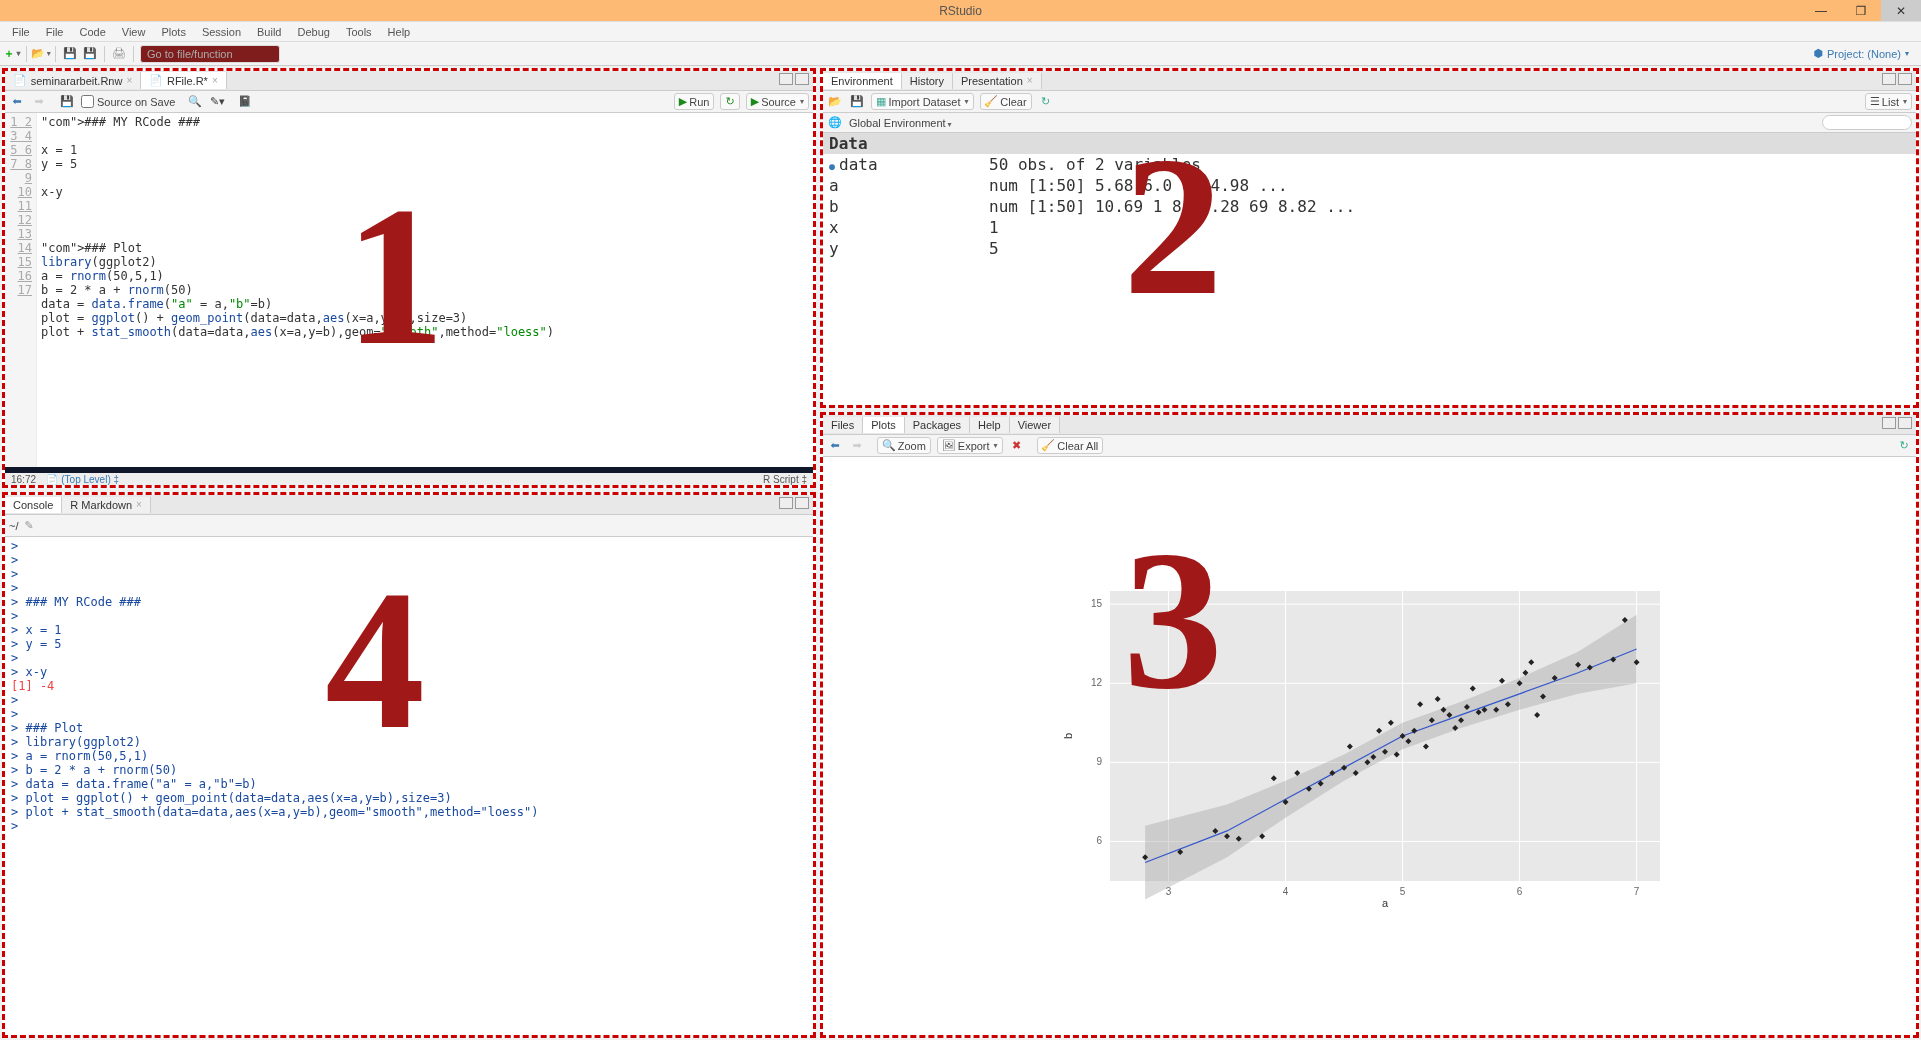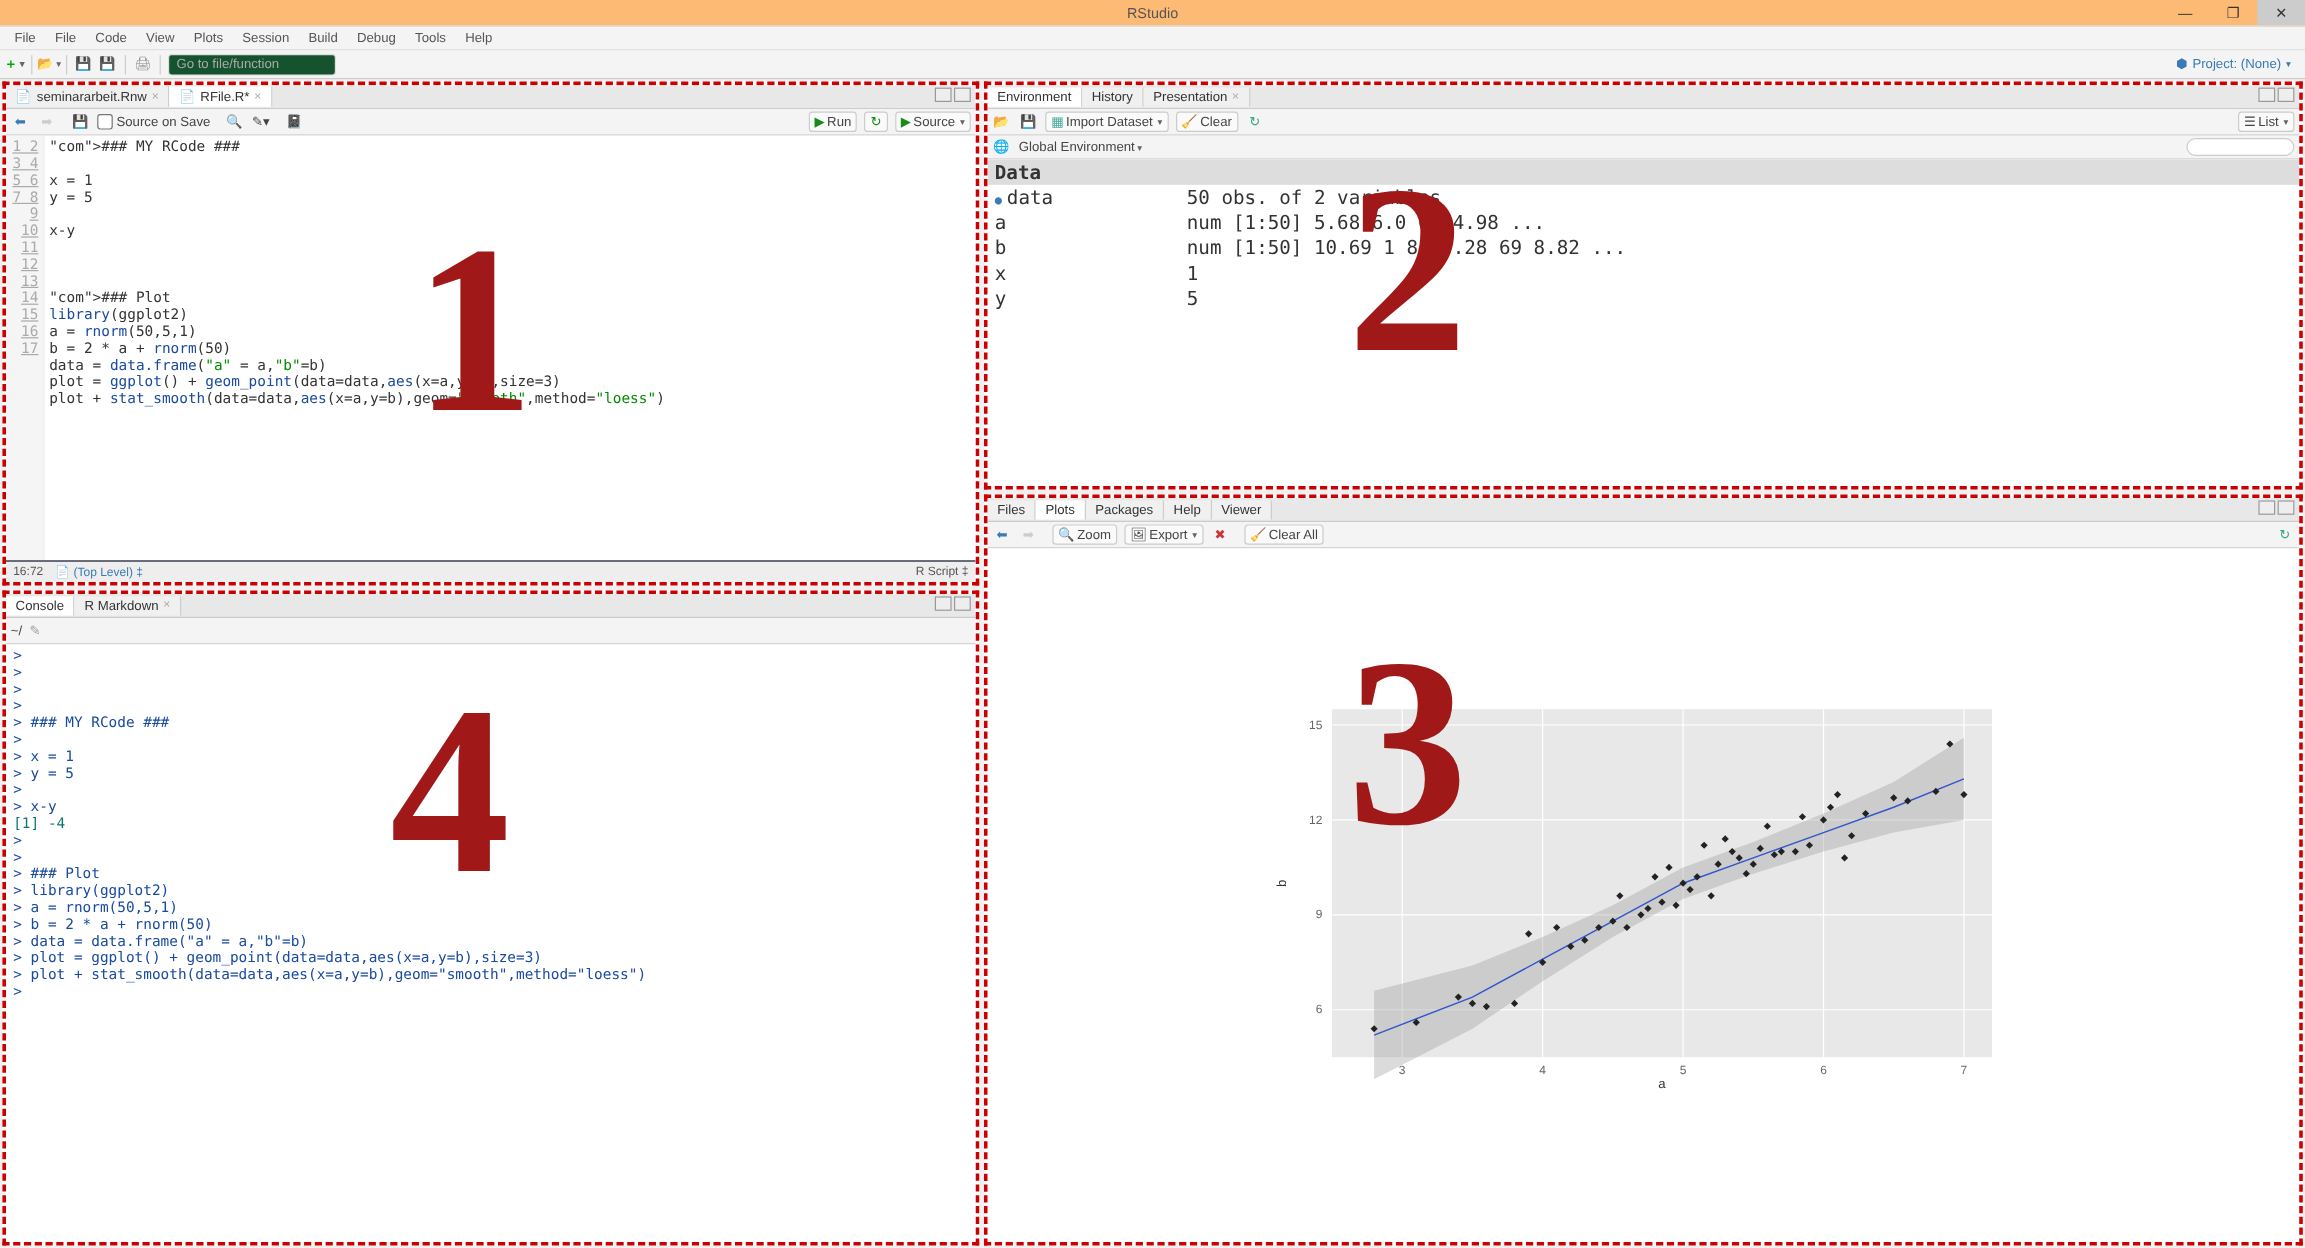--- a/index.html
+++ b/index.html
@@ -12,21 +12,21 @@
 .menubar { height:20px; background:#f4f4f4; display:flex; align-items:center; padding:0 4px; border-bottom:1px solid #ddd; color:#555; }
 .menubar span { padding:2px 8px; }
 .toolbar { height:24px; background:#f4f4f4; border-bottom:1px solid #ccc; display:flex; align-items:center; padding:0 4px; gap:4px; }
 .toolbar .sep { width:1px; height:16px; background:#ccc; margin:0 2px; }
 .icon { width:16px; height:16px; display:inline-flex; align-items:center; justify-content:center; font-size:11px; }
 .newdoc { color:#0a0; font-weight:bold; }
 .dropdown::after { content:"▾"; font-size:8px; margin-left:2px; color:#666; }
 .folder { color:#d9a441; }
 .disk { color:#3a7ab5; }
 .print { color:#888; }
-.gotofile { color:#aaa; font-size:11px; padding:2px 6px; border:1px solid #ddd; border-radius:3px; background:#14532d; width:140px; }
+.gotofile { color:#aaa; font-size:11px; padding:2px 6px; border:1px solid #ddd; border-radius:3px; background:#7f1d1d; width:140px; }
 .projlabel { margin-left:auto; color:#3a7ab5; display:flex; align-items:center; gap:4px; padding-right:8px; }
 .main { display:flex; height:calc(100% - 66px); }
 .col { display:flex; flex-direction:column; }
 .col.left { width:818px; }
 .col.right { flex:1; }
 .pane { border:3px dashed #cc0000; margin:2px; background:#fff; display:flex; flex-direction:column; position:relative; overflow:hidden; }
 .pane .bignum { position:absolute; font-size:200px; font-weight:bold; color:#a01818; font-family:Georgia,serif; pointer-events:none; z-index:5; }
 .tabbar { height:20px; background:#e8e8e8; border-bottom:1px solid #ccc; display:flex; align-items:center; }
 .tab { padding:2px 8px; border-right:1px solid #ccc; background:#f0f0f0; display:flex; align-items:center; gap:4px; font-size:11px; color:#333; }
 .tab.active { background:#fff; }
@@ -34,24 +34,24 @@
 .tab .redfile { color:#c03030; }
 .panetoolbar { height:22px; background:#f4f4f4; border-bottom:1px solid #ccc; display:flex; align-items:center; padding:0 4px; gap:6px; font-size:11px; color:#444; }
 .panetoolbar .right { margin-left:auto; display:flex; align-items:center; gap:6px; }
 .btn { padding:1px 4px; border:1px solid #ccc; border-radius:3px; background:#fafafa; display:flex; align-items:center; gap:2px; }
 .green { color:#1a8a1a; }
 .editor { flex:1; display:flex; font-family:Consolas,monospace; font-size:12px; overflow:hidden; background:#fff; }
 .gutter { width:32px; background:#f5f5f5; color:#aaa; text-align:right; padding:2px 4px 0 0; border-right:1px solid #eee; line-height:14px;text-decoration:underline; }
 .code { flex:1; padding:2px 4px; line-height:14px; white-space:pre; color:#333; }
 .code .blue { color:#1a4aa0; }
 .code .str { color:#008a00; }
-.statusbar { height:18px; background:#eee; border-top:1px solid #0f172a; display:flex; align-items:center; padding:0 6px; font-size:10px; color:#555; }
+.statusbar { height:18px; background:#eee; border-top:6px solid #0f172a; display:flex; align-items:center; padding:0 6px; font-size:10px; color:#555; }
 .statusbar .right { margin-left:auto; }
 .console { flex:1; font-family:Consolas,monospace; font-size:12px; padding:2px 6px; white-space:pre; line-height:14px; color:#1a4aa0; background:#fff; overflow:hidden; }
-.console .out { color:#0f766e; }
+.console .out { color:#ef4444; }
 .envbody { flex:1; font-family:Consolas,monospace; font-size:16px; background:#fff; overflow:hidden; }
 .envhdr { background:#ddd; font-weight:bold; padding:1px 6px; color:#333; }
 .envrow { display:flex; padding:1px 6px; }
 .envrow .n { width:160px; }
 .envrow .bluecirc::before { content:"●"; color:#3a7ab5; margin-right:4px; font-size:10px; }
 .plotarea { flex:1; background:#fff; display:flex; align-items:center; justify-content:center; position:relative; }
 .minmax { position:absolute; right:4px; top:2px; display:flex; gap:2px; }
 .minmax div { width:14px; height:12px; border:1px solid #999; background:#eee; }
 .searchbox { border:1px solid #ccc; border-radius:8px; background:#fff; padding:1px 6px; font-size:10px; color:#aaa; width:90px; margin-left:auto; }
 svg.plot { width:620px; height:330px; }

